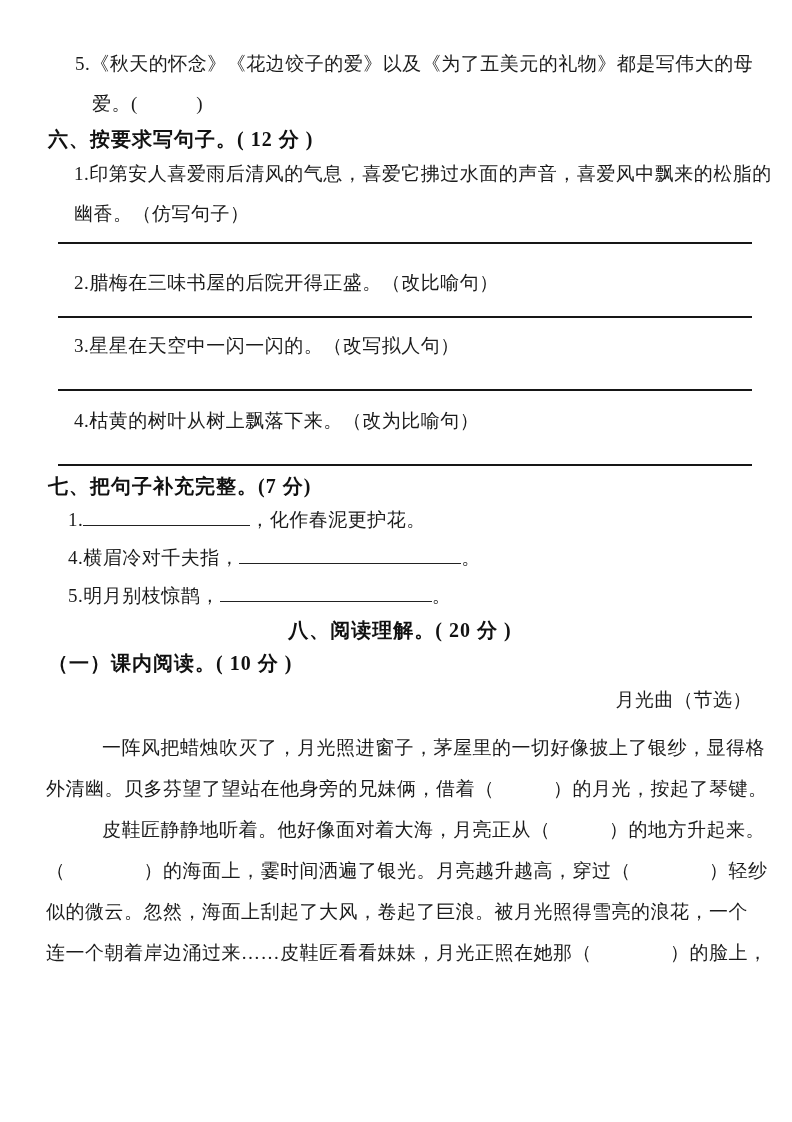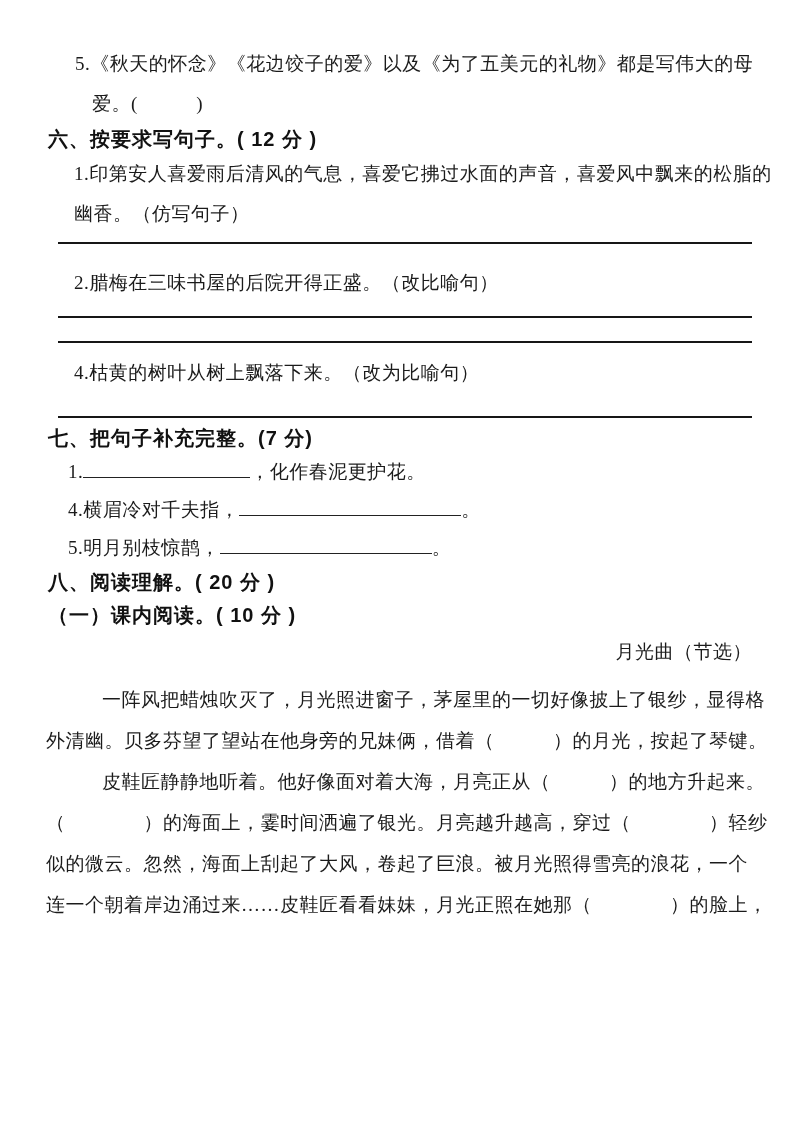--- a/index.html
+++ b/index.html
@@ -9,39 +9,39 @@
     background:#ffffff;
     box-sizing:border-box;
     padding:44px 40px 0 46px;
     overflow:hidden;
     font-family:"Liberation Serif",serif;
     color:#1b1b1b;
     font-size:19px;
   }
   .kai-line{line-height:40px;white-space:nowrap;letter-spacing:0.5px;}
   .hdr{
-    font-family:Liberation Sans, sans-serif;
+    font-family:Liberation Serif, serif;
     font-weight:bold;font-size:20px;line-height:30px;
     color:#111;letter-spacing:1px;white-space:nowrap;
   }
   .q5l1{margin-left:29px;}
   .q5l2{margin-left:46px;}
   .hdr6{margin-left:2px;}
   .s6item{margin-left:28px;}
   .answer-line{height:0;border-bottom:2px solid #161616;width:694px;margin-left:12px;}
   .al1{margin-top:8px;margin-bottom:19px;}
   .al2{margin-top:13px;margin-bottom:8px;}
   .al3{margin-top:23px;margin-bottom:10px;}
   .al4{margin-top:23px;margin-bottom:5px;}
   .hdr7{margin-left:2px;}
   .s7item{margin-left:22px;line-height:38px;white-space:nowrap;letter-spacing:0.5px;}
   .blank{display:inline-block;height:19px;border-bottom:1.5px solid #222;vertical-align:baseline;}
   .w167{width:167px;} .w115{width:115px;} .w155{width:155px;}
   .w170{width:170px;} .w222{width:222px;} .w212{width:212px;}
-  .hdr8{margin-left:2px;}
+  .hdr8{margin-left:2px;text-align:center;}
   .subhdr{margin-left:2px;margin-top:2px;line-height:32px;}
   .ptitle{text-align:right;line-height:42px;}
   .pline{line-height:41px;white-space:nowrap;letter-spacing:0.5px;}
   .pfirst{margin-top:6px;}
   .indent{padding-left:56px;}
 </style>
 </head>
 <body>
 
 <div class="page">
@@ -51,20 +51,21 @@
 
   <div class="hdr hdr6">六、按要求写句子。( 12 分 )</div>
 
   <div class="kai-line s6item">1.印第安人喜爱雨后清风的气息，喜爱它拂过水面的声音，喜爱风中飘来的松脂的</div>
   <div class="kai-line s6item">幽香。（仿写句子）</div>
   <div class="answer-line al1"></div>
 
   <div class="kai-line s6item">2.腊梅在三味书屋的后院开得正盛。（改比喻句）</div>
   <div class="answer-line al2"></div>
 
+  <div class="kai-line s6item">3.星星在天空中一闪一闪的。（改写拟人句）</div>
   <div class="answer-line al3"></div>
 
   <div class="kai-line s6item">4.枯黄的树叶从树上飘落下来。（改为比喻句）</div>
   <div class="answer-line al4"></div>
 
   <div class="hdr hdr7">七、把句子补充完整。(7 分)</div>
 
   <div class="s7item"><span>1.</span><span class="blank w167"></span><span>，化作春泥更护花。</span></div>
 
 

